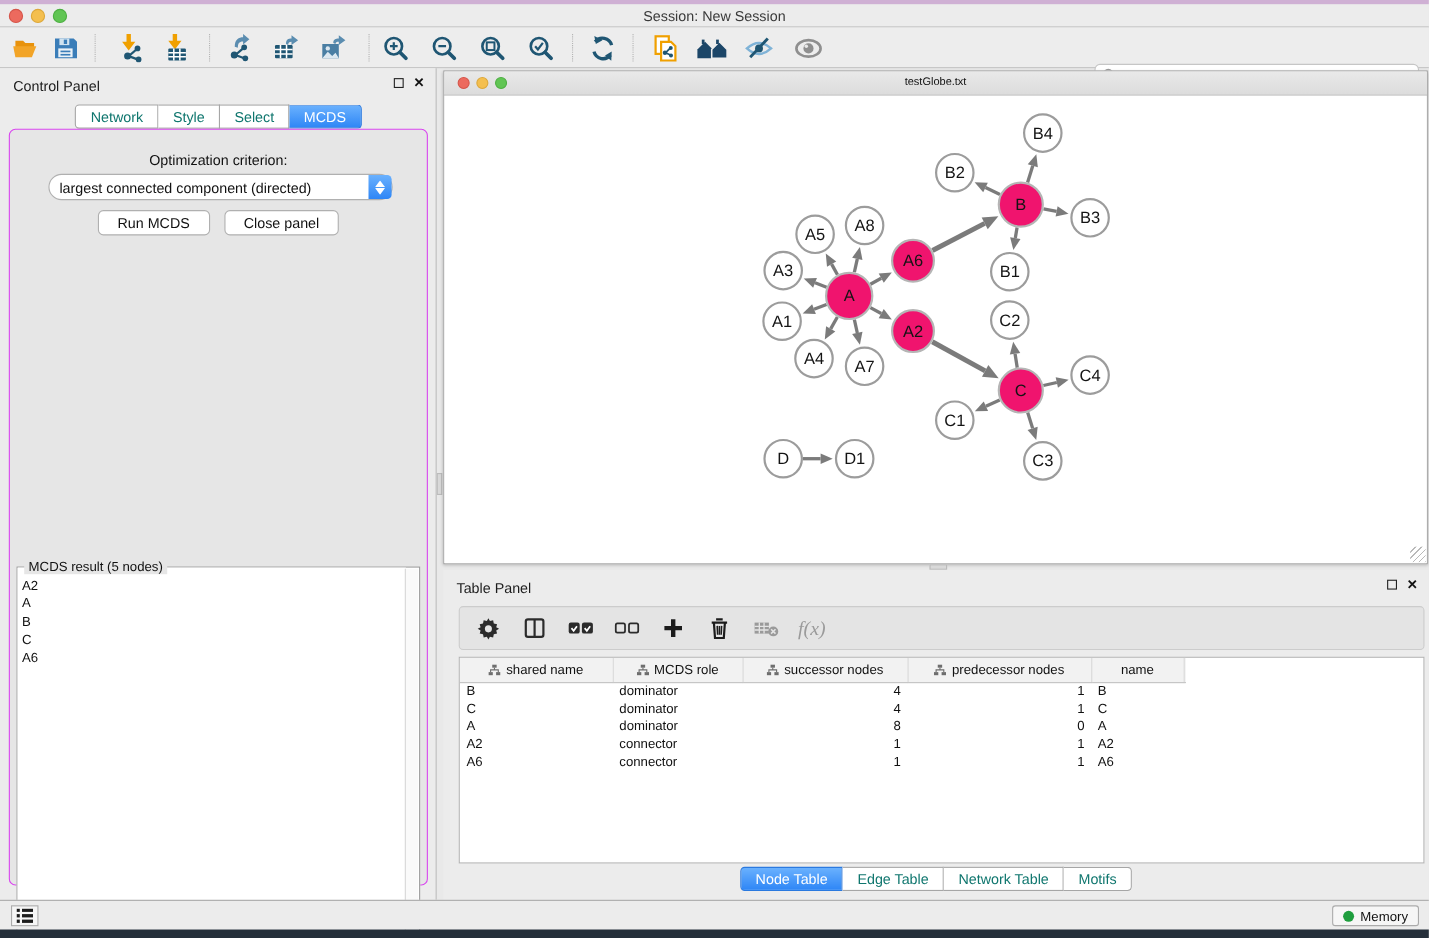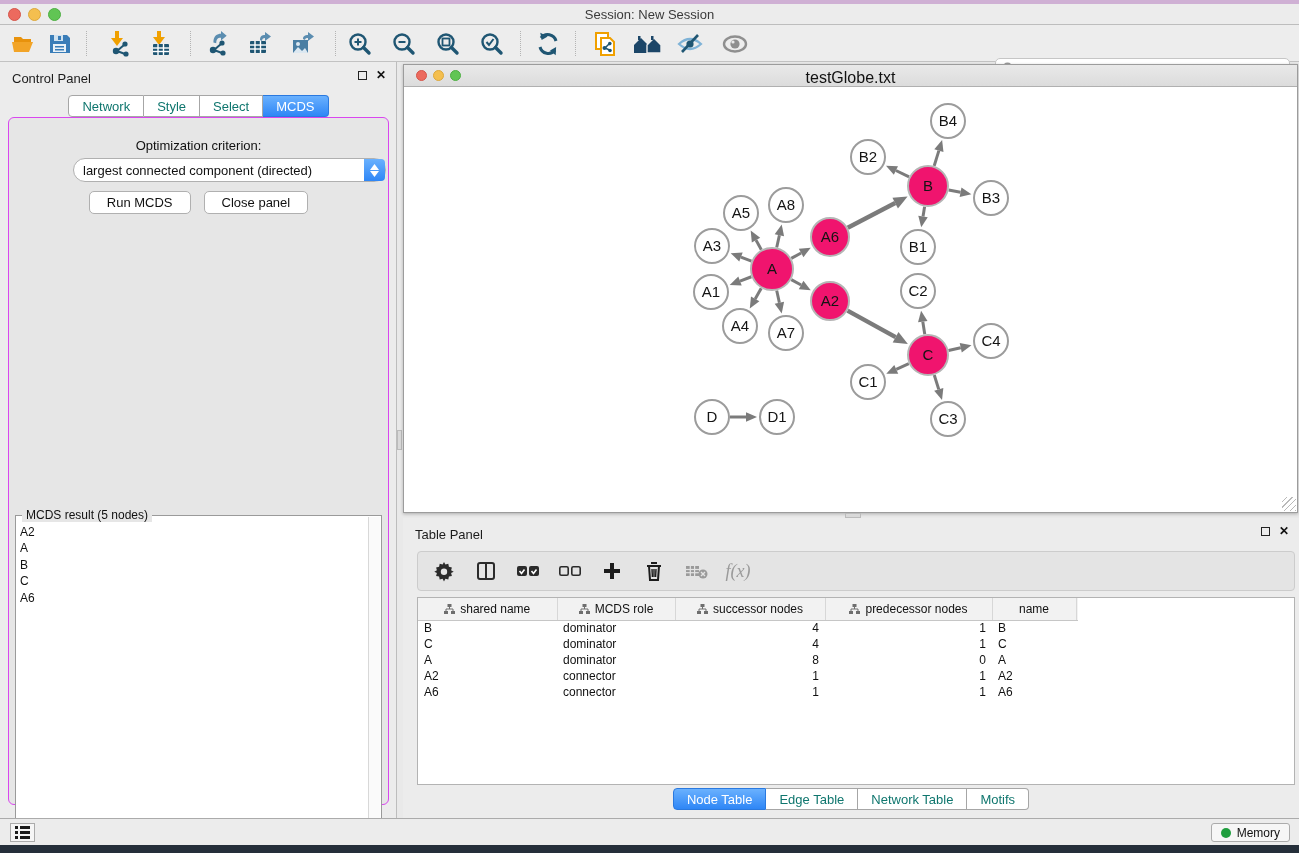--- a/index.html
+++ b/index.html
@@ -31,39 +31,39 @@
   .close-glyph { font-size:12px; font-weight:bold; color:#111; line-height:10px; }
 
   .ctabs { position:absolute; left:0; top:33px; width:397px; display:flex; justify-content:center; }
   .seg { height:22px; font-size:13px; color:#0f766e; background:#fff; border:1px solid #a6a6a6; border-left:none; padding:0 13px; display:flex; align-items:center; cursor:pointer; }
   .seg:first-child { border-left:1px solid #a6a6a6; border-radius:4px 0 0 4px; }
   .seg:last-child { border-radius:0 4px 4px 0; }
   .seg.selected { background:linear-gradient(#6ab1fe,#2e86f6); color:#fff; border-color:#2a79df; }
 
   .cbody { position:absolute; left:8px; top:55px; width:381px; height:688px; background:#e6e6e6; border:1px solid #d946ef; border-radius:6px; }
   .optlabel { position:absolute; left:0; width:100%; top:20px; text-align:center; font-size:13px; color:#111; }
-  .dropdown { position:absolute; left:35px; top:40px; width:313px; height:24px; background:#fff; border:1px solid #b0b0b0; border-radius:12px; display:flex; align-items:center; cursor:pointer;margin-left:29px; }
+  .dropdown { position:absolute; left:35px; top:40px; width:313px; height:24px; background:#fff; border:1px solid #b0b0b0; border-radius:12px; display:flex; align-items:center; cursor:pointer; }
   .dropdown .dval { flex:1; font-size:13px; padding-left:9px; color:#111; white-space:nowrap; }
   .dropdown .spin { width:21px; height:22px; border-radius:0 4px 4px 0; background:linear-gradient(#6ab1fe,#2e86f6); display:flex; flex-direction:column; align-items:center; justify-content:center; gap:1px; }
   .dropdown .spin svg { display:block; }
   .cbtnrow { position:absolute; left:0; top:73px; width:100%; display:flex; justify-content:center; gap:13px; }
   .pushbtn { height:23px; background:#fff; border:1px solid #b0b0b0; border-radius:5px; font-size:13px; color:#111; padding:0 17px; display:flex; align-items:center; cursor:pointer; }
 
   .fieldset { position:absolute; left:6px; top:397px; width:367px; height:341px; border:1px solid #9a9a9a; background:#fff; }
   .fieldset .legend { position:absolute; left:6px; top:-8px; background:#e6e6e6; padding:0 4px; font-size:12px; color:#111; }
   .fieldset .legendbg { position:absolute; left:0; top:0; right:12px; bottom:0; background:#fff; }
   .mcds-list { position:absolute; left:4px; top:8px; right:14px; bottom:4px; font-size:12px; color:#111; line-height:16.4px; overflow:hidden; }
   .mcds-scroll { position:absolute; right:1px; top:1px; width:12px; bottom:1px; background:#fafafa; border-left:1px solid #d8d8d8; }
 
   
   .netwin { position:absolute; left:403px; top:64px; width:895px; height:449px; background:#fff; border:1px solid #9c9c9c; box-shadow:0 1px 3px rgba(0,0,0,0.25); }
   .netbar { position:absolute; left:0; top:0; right:0; height:22px; background:linear-gradient(#e9e9e9,#dcdcdc); border-bottom:1px solid #b0b0b0; }
   .netbar .tl { top:5px; width:11px; height:11px; }
   .netbar .tl.red{left:12px;} .netbar .tl.yellow{left:29px;} .netbar .tl.green{left:46px;}
-  .netbar .wtitle { position:absolute; left:0; right:0; top:4px; text-align:center; font-size:16px; color:#111; }
+  .netbar .wtitle { position:absolute; left:0; right:0; top:4px; text-align:center; font-size:10px; color:#111; }
   .netcanvas { position:absolute; left:0; top:22px; width:893px; height:425px; background:#fff; }
   .resize-grip { position:absolute; right:1px; bottom:1px; width:14px; height:14px;
      background:repeating-linear-gradient(135deg, transparent 0 3px, #b9b9b9 3px 4px); cursor:nwse-resize; }
 
   
   .tpanel { position:absolute; left:403px; top:518px; width:896px; height:300px; background:#ececec; }
   .ttoolbar { position:absolute; left:14px; top:33px; width:878px; height:40px; background:#e4e4e4; border:1px solid #cccccc; border-radius:4px; display:flex; align-items:center; gap:18px; padding-left:14px; }
   .ttoolbar .tico { display:flex; align-items:center; justify-content:center; width:24px; height:24px; cursor:pointer; }
   .fx { font-family:"Liberation Serif", serif; font-style:italic; font-size:18px; color:#9a9a9a; }
 

